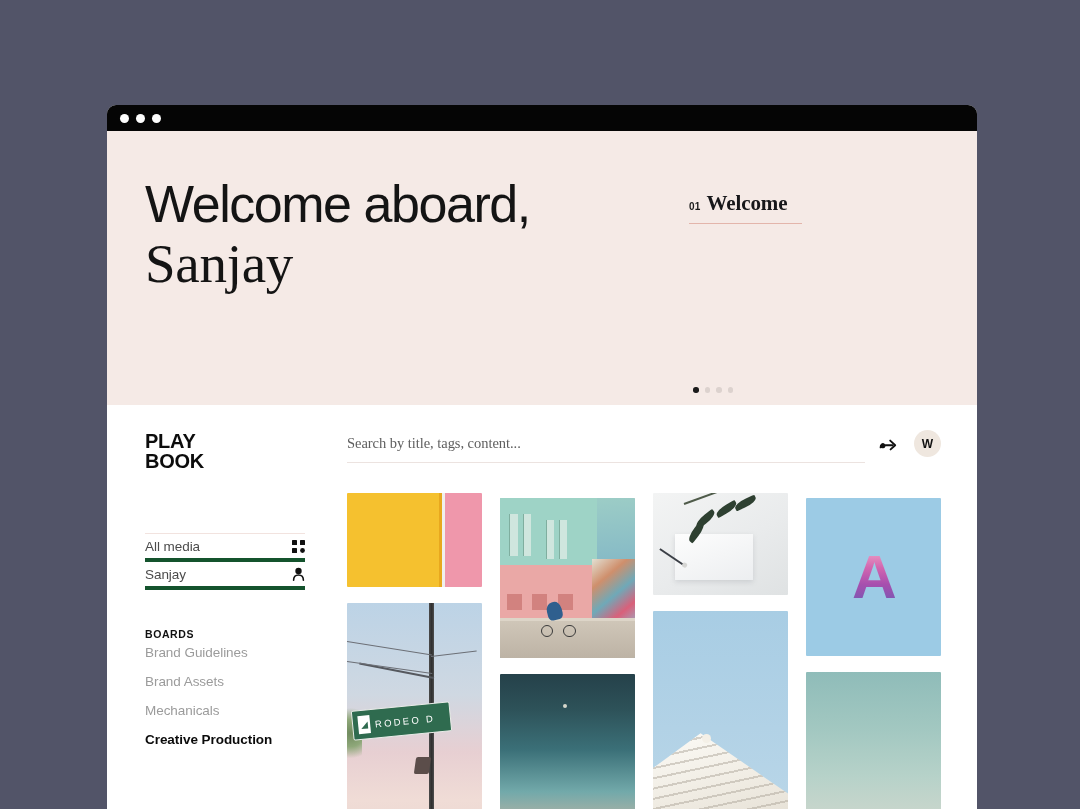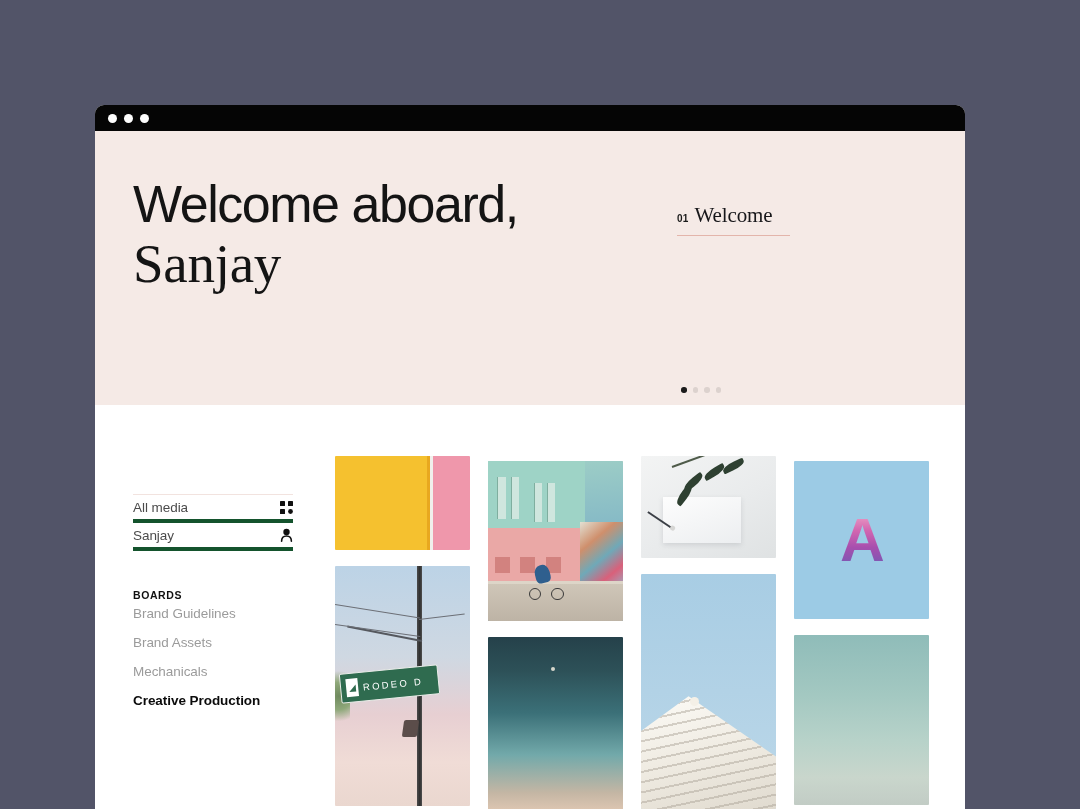--- a/index.html
+++ b/index.html
@@ -12,21 +12,21 @@
 
   body {
     background: #525468;
     font-family: "Liberation Sans", sans-serif;
     -webkit-font-smoothing: antialiased;
   }
 
   
   .window {
     position: absolute;
-    left: 95px;
+    left: 107px;
     top: 105px;
     width: 870px;
     height: 704px;
     background: #ffffff;
     border-radius: 9px 9px 0 0;
     overflow: hidden;
   }
 
   .titlebar {
     height: 26px;
@@ -90,24 +90,23 @@
   .welcome-num {
     font-family: "Liberation Sans", sans-serif;
     font-size: 10px;
     font-weight: 700;
     color: #1a1a1a;
     letter-spacing: 0.02em;
   }
   .welcome-label {
     font-family: "Liberation Serif", serif;
     font-size: 21px;
-    font-weight: 400;
+    font-weight: 700;
     color: #17171a;
     letter-spacing: -0.005em;
-    margin-top: 12px;
   }
   .welcome-body {
     margin-top: 18px;
     font-family: "Liberation Sans", sans-serif;
     font-size: 14.3px;
     line-height: 1.53;
     color: #26262b;
     letter-spacing: -0.003em;
     width: 222px;
   }
@@ -488,20 +487,24 @@
       <span class="dot active"></span>
       <span class="dot"></span>
       <span class="dot"></span>
       <span class="dot"></span>
     </div>
   </div>
 
   <div class="app">
 
     <aside class="sidebar">
+      <div class="logo">
+        <span>PLAY</span>
+        <span>BOOK</span>
+      </div>
 
       <nav class="nav-quick">
         <div class="nav-quick-row">
           <span class="label">All media</span>
           <span>
             <svg width="13" height="13" viewBox="0 0 13 13" fill="#111">
               <rect x="0" y="0" width="5" height="5" rx="0.6"></rect>
               <rect x="8" y="0" width="5" height="5" rx="0.6"></rect>
               <rect x="0" y="8" width="5" height="5" rx="0.6"></rect>
               <circle cx="10.5" cy="10.5" r="2.4"></circle>
@@ -524,20 +527,34 @@
       <div class="board-list">
         <div class="board-item">Brand Guidelines</div>
         <div class="board-item">Brand Assets</div>
         <div class="board-item">Mechanicals</div>
         <div class="board-item active">Creative Production</div>
       </div>
     </aside>
 
     <section class="main">
 
+      <div class="topbar">
+        <div class="searchwrap">
+          <input class="search-input" type="text" placeholder="Search by title, tags, content..." style="">
+        </div>
+        <div class="topbar-actions">
+          <button class="flourish-btn">
+            <svg width="20" height="16" viewBox="0 0 20 16" fill="none" stroke="#111" stroke-width="1.9" stroke-linecap="round" stroke-linejoin="round">
+              <path d="M1.6 11.4 C1.6 8.6 3.6 7.4 5 8.4 C6.3 9.3 5.4 11.6 3.6 11.3 C2.2 11.1 2.6 9.2 4.6 9.2 L13.6 9.2"></path>
+              <path d="M11.2 4.6 L16.2 9.2 L11.6 13.4"></path>
+            </svg>
+          </button>
+          <div class="avatar">W</div>
+        </div>
+      </div>
 
       <div class="grid">
 
         <div class="gcol">
           <div class="tile art-yellow-pink" style="height:94px"></div>
           <div class="tile art-rodeo" style="height:240px">
             <div class="palm"></div>
             <div class="pole"></div>
             <div class="crossarm"></div>
             <div class="wire" style="left:0%; top:16%; width:64%; transform:rotate(9deg)"></div>

